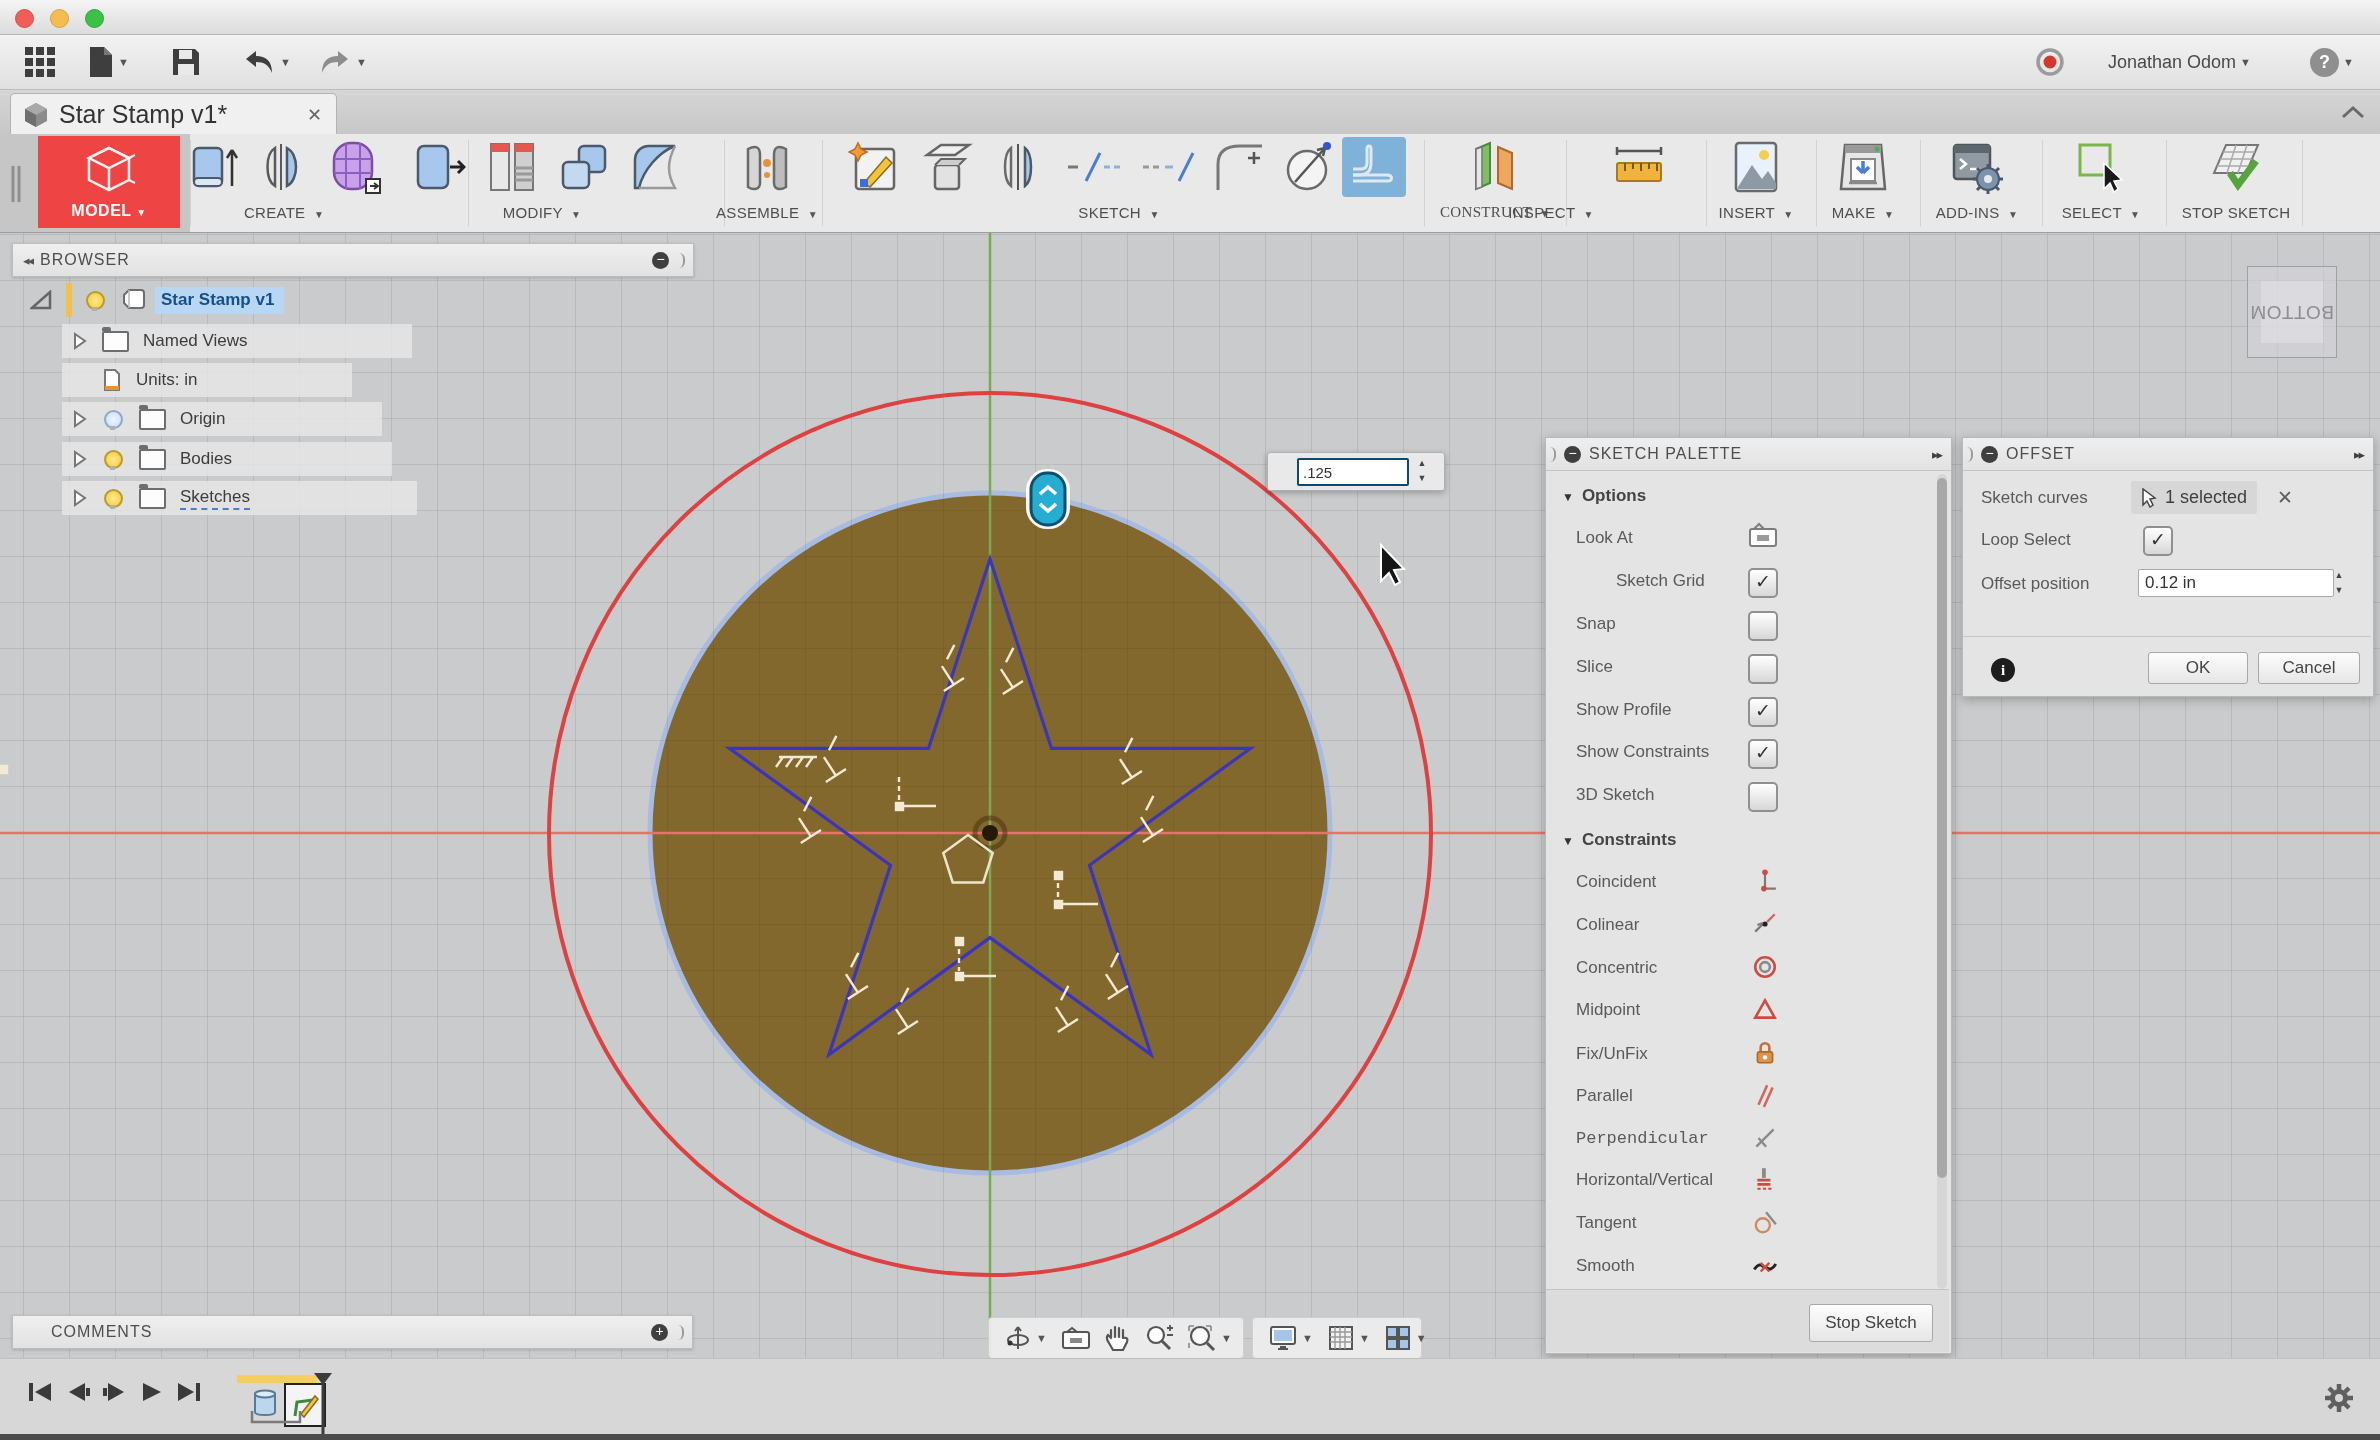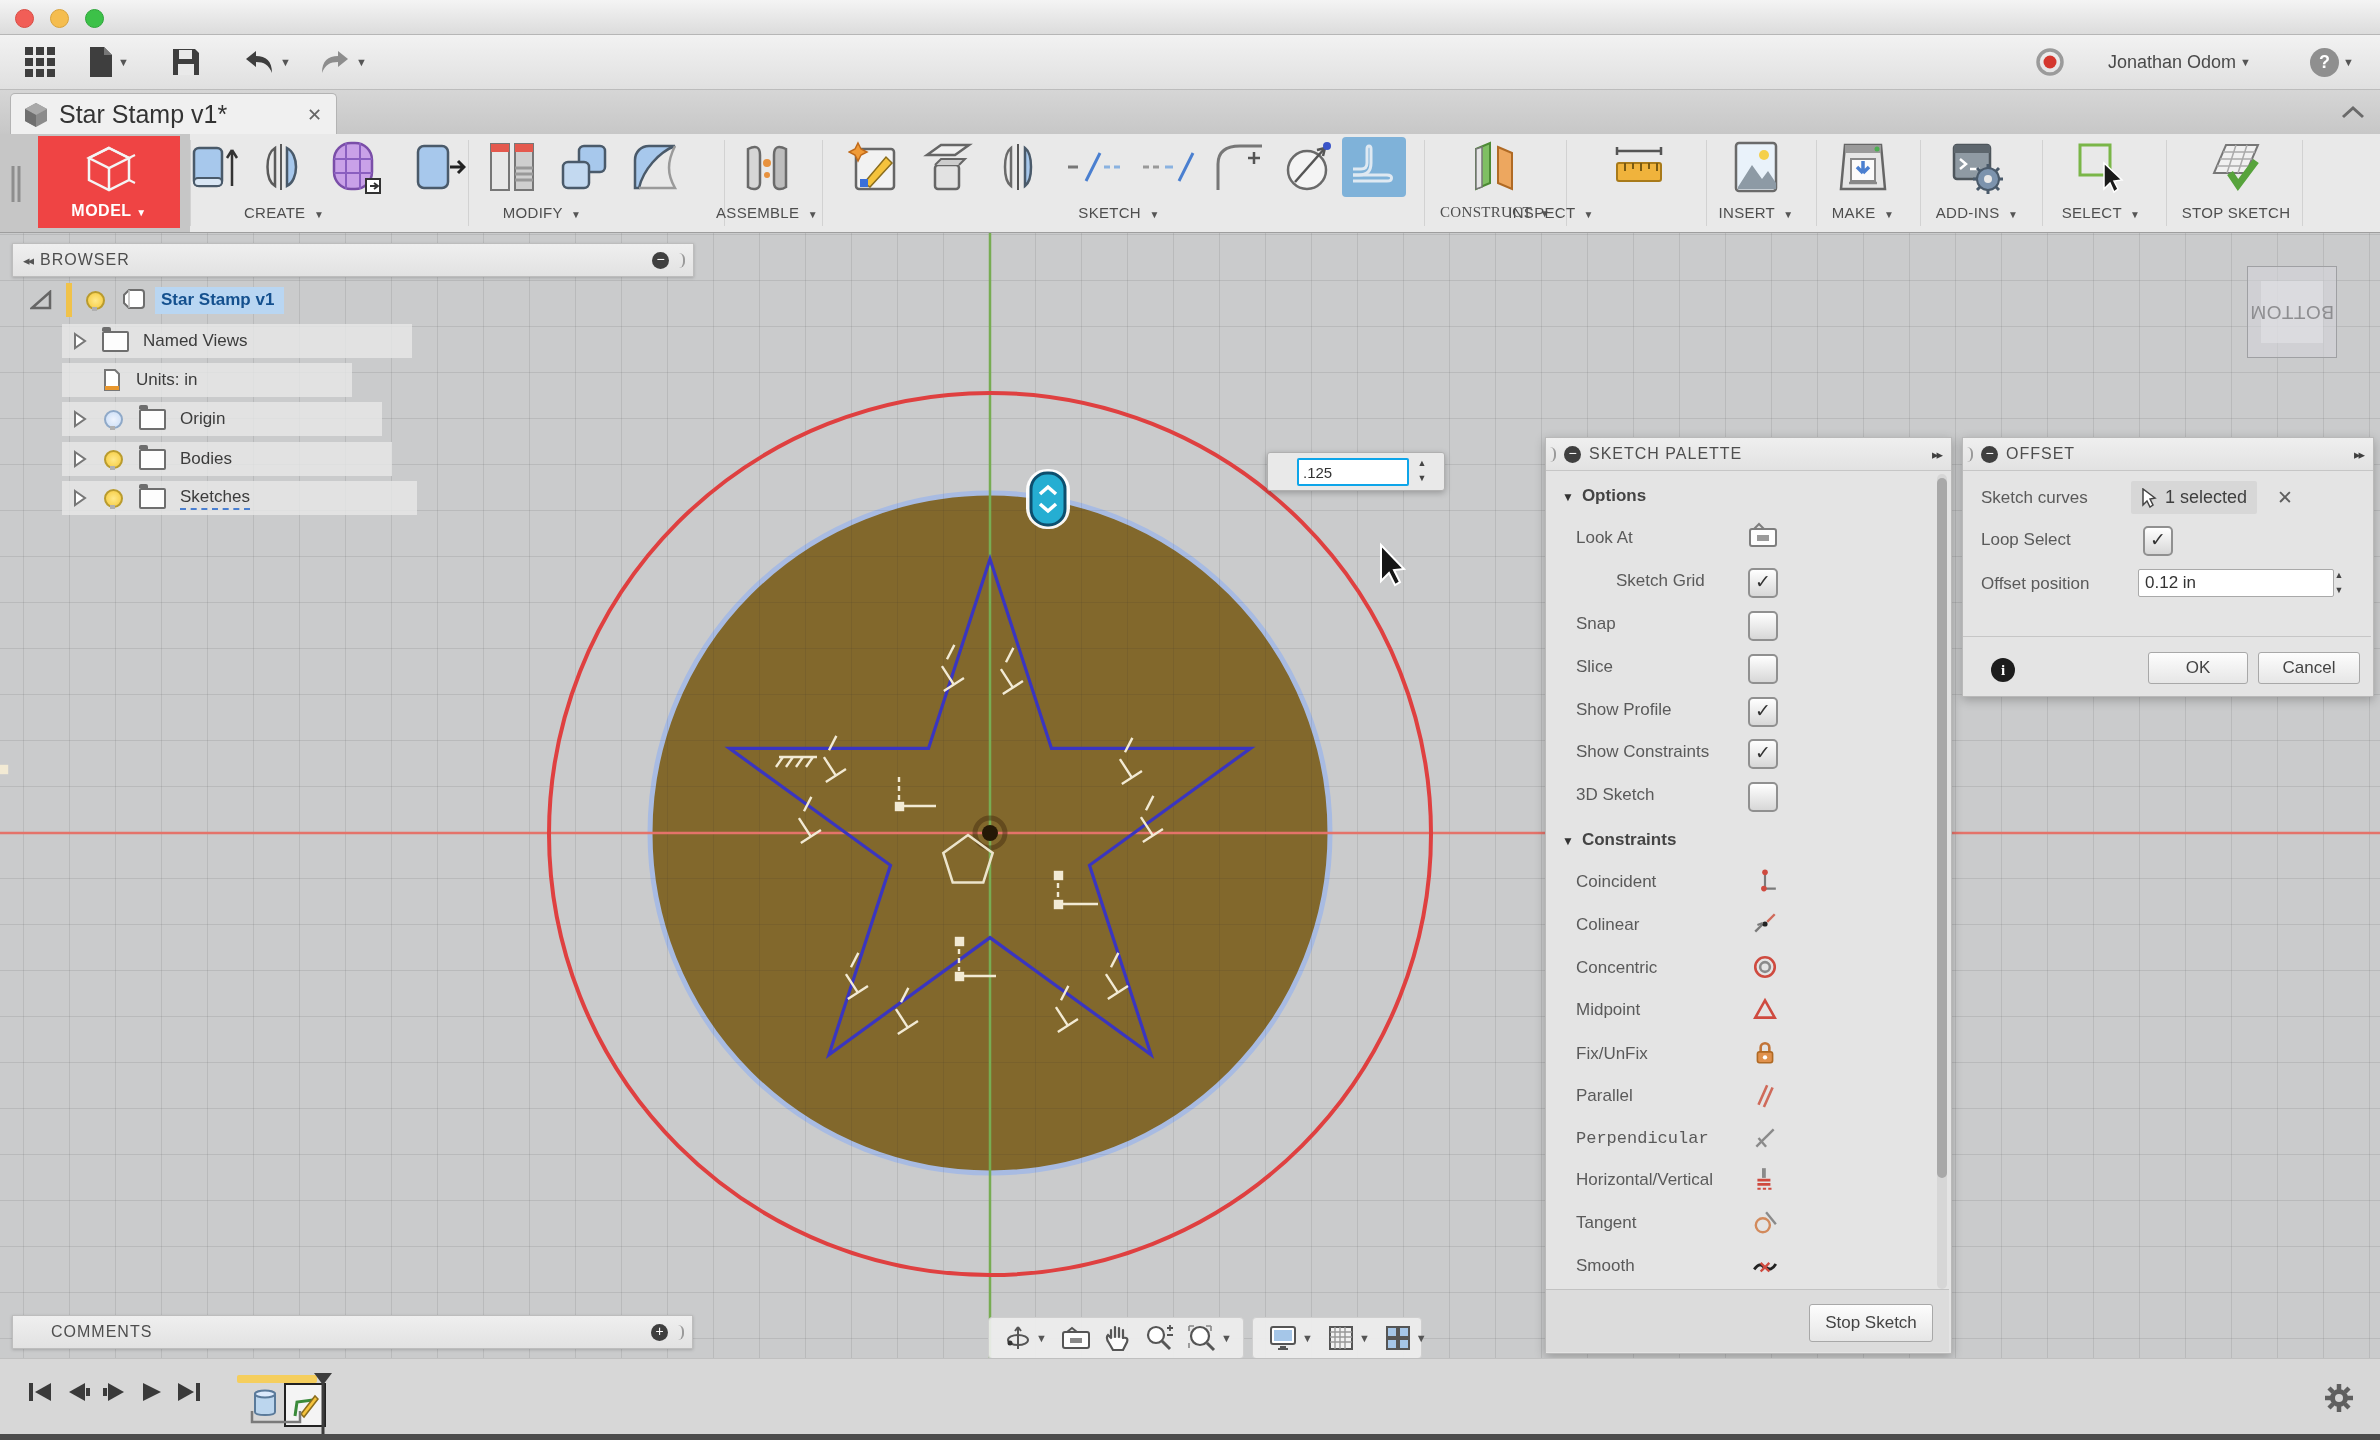--- a/index.html
+++ b/index.html
@@ -31,21 +31,21 @@
   .grp-label{top:70px;font-size:15px;color:#4e4e4e;letter-spacing:.3px;transform:translateX(-50%);white-space:nowrap;}
   .grp-label .caret{font-size:10px;}
   .tool{top:4px;width:58px;height:58px;display:flex;align-items:center;justify-content:center;transform:translateX(-50%);}
   .vsep{top:6px;width:1px;height:86px;background:#d2d2d2;}
   #offset-active{left:1342px;top:3px;width:64px;height:60px;background:#7fb2d9;border-radius:4px;transform:none;}
   
   #canvas{left:0;top:232px;width:2380px;height:1126px;z-index:1;}
   
   #value-popup{left:1267px;top:452px;width:176px;height:37px;background:#e9e9e9;border:1px solid #b0b0b0;
     border-radius:3px;box-shadow:0 2px 6px rgba(0,0,0,.25);z-index:40;}
-  #value-input{left:29px;top:5px;width:100px;height:24px;border:2px solid #0ea5e9;border-radius:2px;
+  #value-input{left:29px;top:5px;width:100px;height:24px;border:2px solid #0c4a6e;border-radius:2px;
     font-size:15px;color:#333;padding:0 4px;background:#fff;}
   .spin{left:146px;width:16px;font-size:9px;color:#444;text-align:center;line-height:9px;}
   
   .panel-hd{height:32px;background:linear-gradient(#efefef,#e2e2e2);border:1px solid #bdbdbd;
     display:flex;align-items:center;box-shadow:0 1px 3px rgba(0,0,0,.18);}
   .hd-title{font-size:16px;color:#4e4e4e;letter-spacing:1px;margin-left:8px;}
   .minus-circle,.plus-circle{width:17px;height:17px;border-radius:50%;background:#3f3f3f;color:#fff;
     text-align:center;line-height:15px;font-size:14px;margin-left:12px;flex:none;}
   .dbl-arrow{margin-left:auto;margin-right:10px;color:#3f3f3f;font-size:13px;letter-spacing:-2px;}
   .grip{width:4px;height:15px;border-right:2px solid #9a9a9a;border-radius:0 8px 8px 0;margin-left:4px;}

